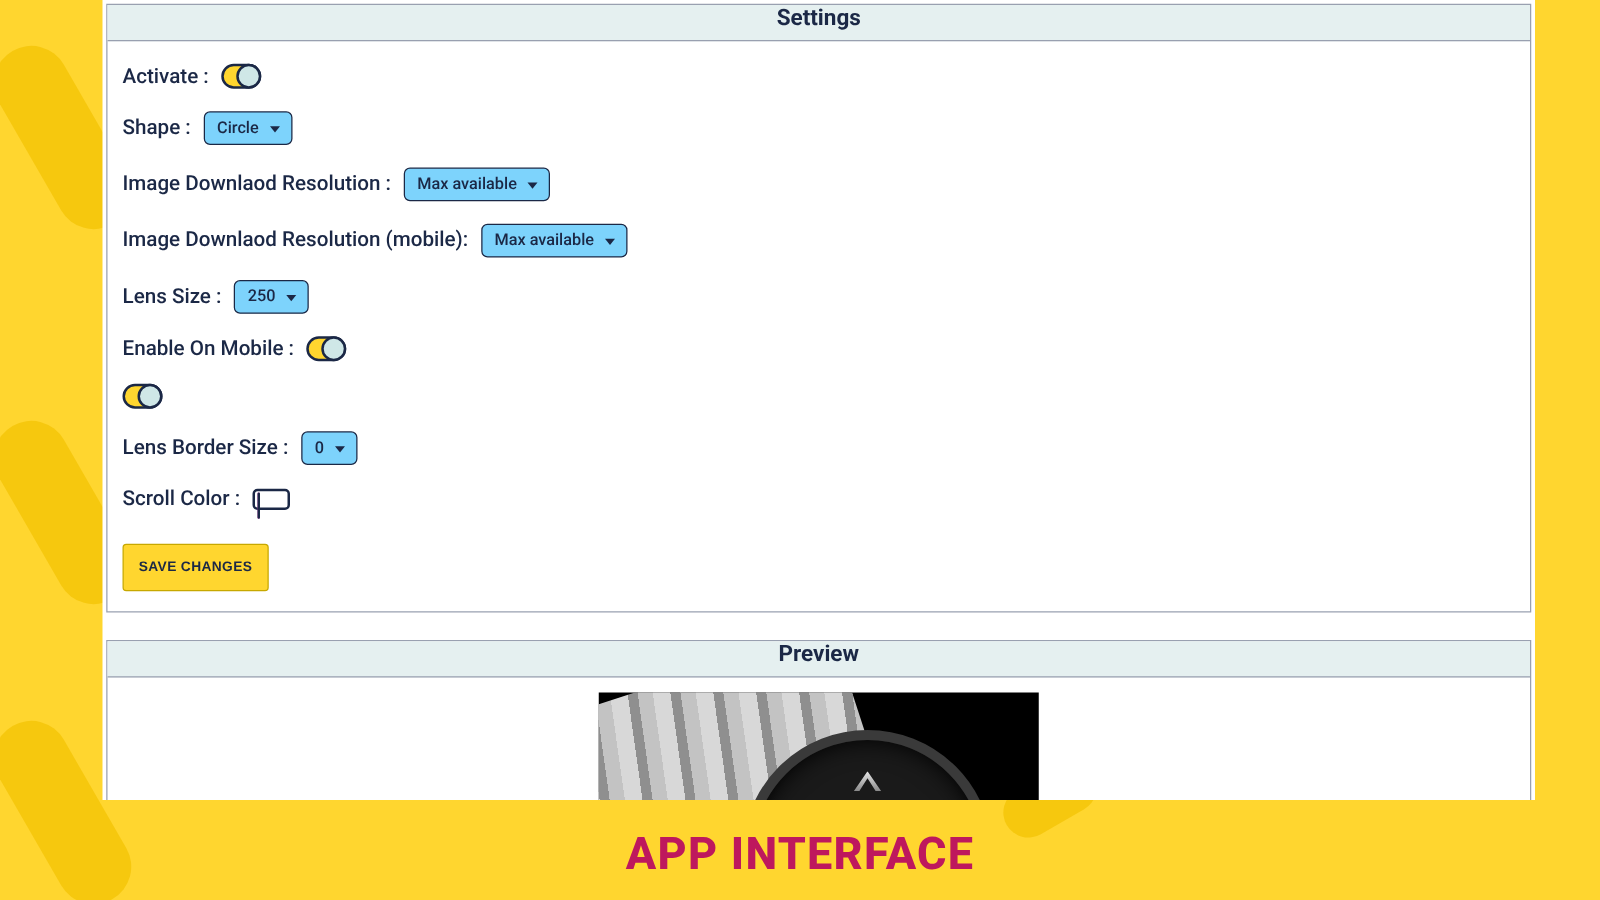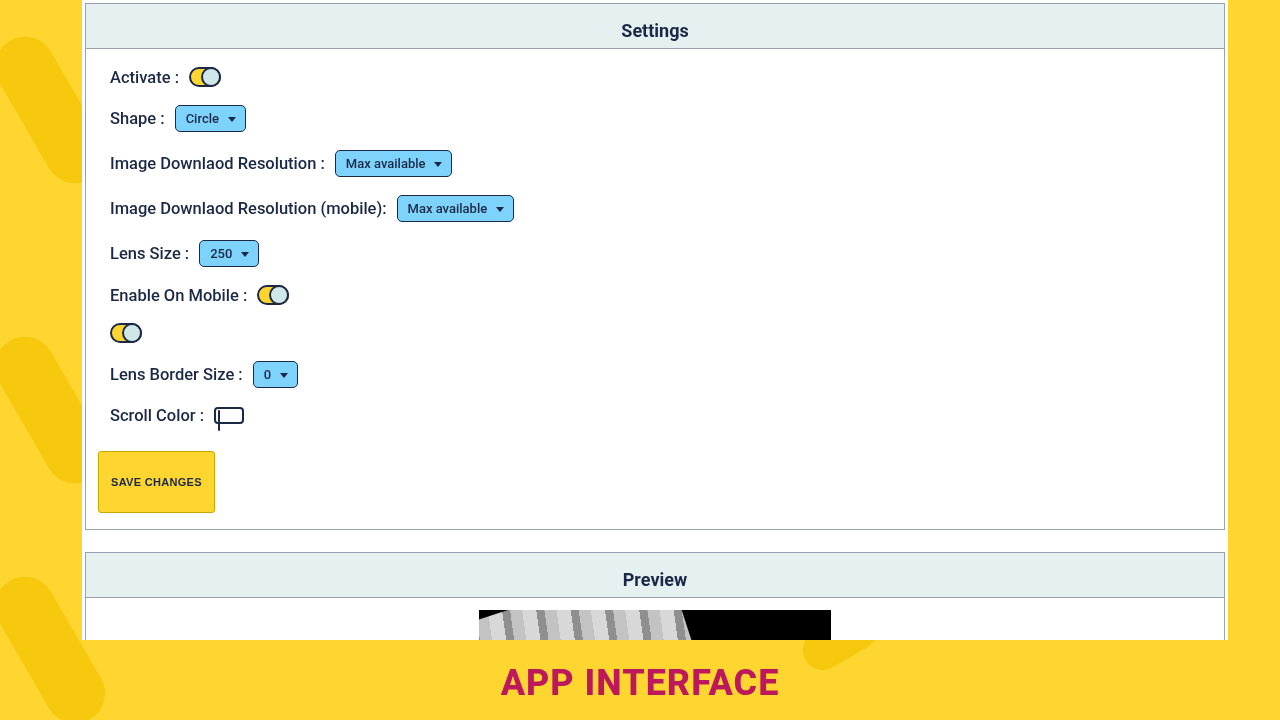--- a/index.html
+++ b/index.html
@@ -35,30 +35,30 @@
   border: 1px solid #99a0b0;
   background: #ffffff;
   margin-bottom: 22px;
 }
 .panel-header {
   background: #e5f0f0;
   text-align: center;
   font-weight: 700;
   font-size: 18px;
   color: #1b2846;
-  padding: 16px 0 7px;
+  padding: 0 0 7px;
   border-bottom: 1px solid #99a0b0;
 }
 .panel-body {
   padding: 10px 12px 16px;
 }
 .row {
   display: flex;
   align-items: center;
-  margin: 8px 12px 18px;
+  margin: 8px 0 18px;
   color: #1b2846;
   font-size: 16.5px;
   font-weight: 500;
 }
 .row .label { margin-right: 10px; }
 .toggle {
   width: 32px; height: 20px; border-radius: 999px;
   background: #ffd62f;
   border: 2px solid #1b2846;
   position: relative;
@@ -108,21 +108,21 @@
   background: #fff;
 }
 .color-swatch .inner {
   width: 100%; height: 100%;
   border-radius: 2px;
 }
 .save-btn {
   background: #ffd62f;
   border: 1px solid #c7a800;
   border-radius: 3px;
-  padding: 24px 12px;
+  padding: 12px 12px;
   font-size: 11px;
   font-weight: 700;
   color: #1b2846;
   letter-spacing: 0.3px;
   cursor: pointer;
   margin-top: 8px;
 }
 .preview-body {
   padding: 12px 12px 0;
   display: flex;

